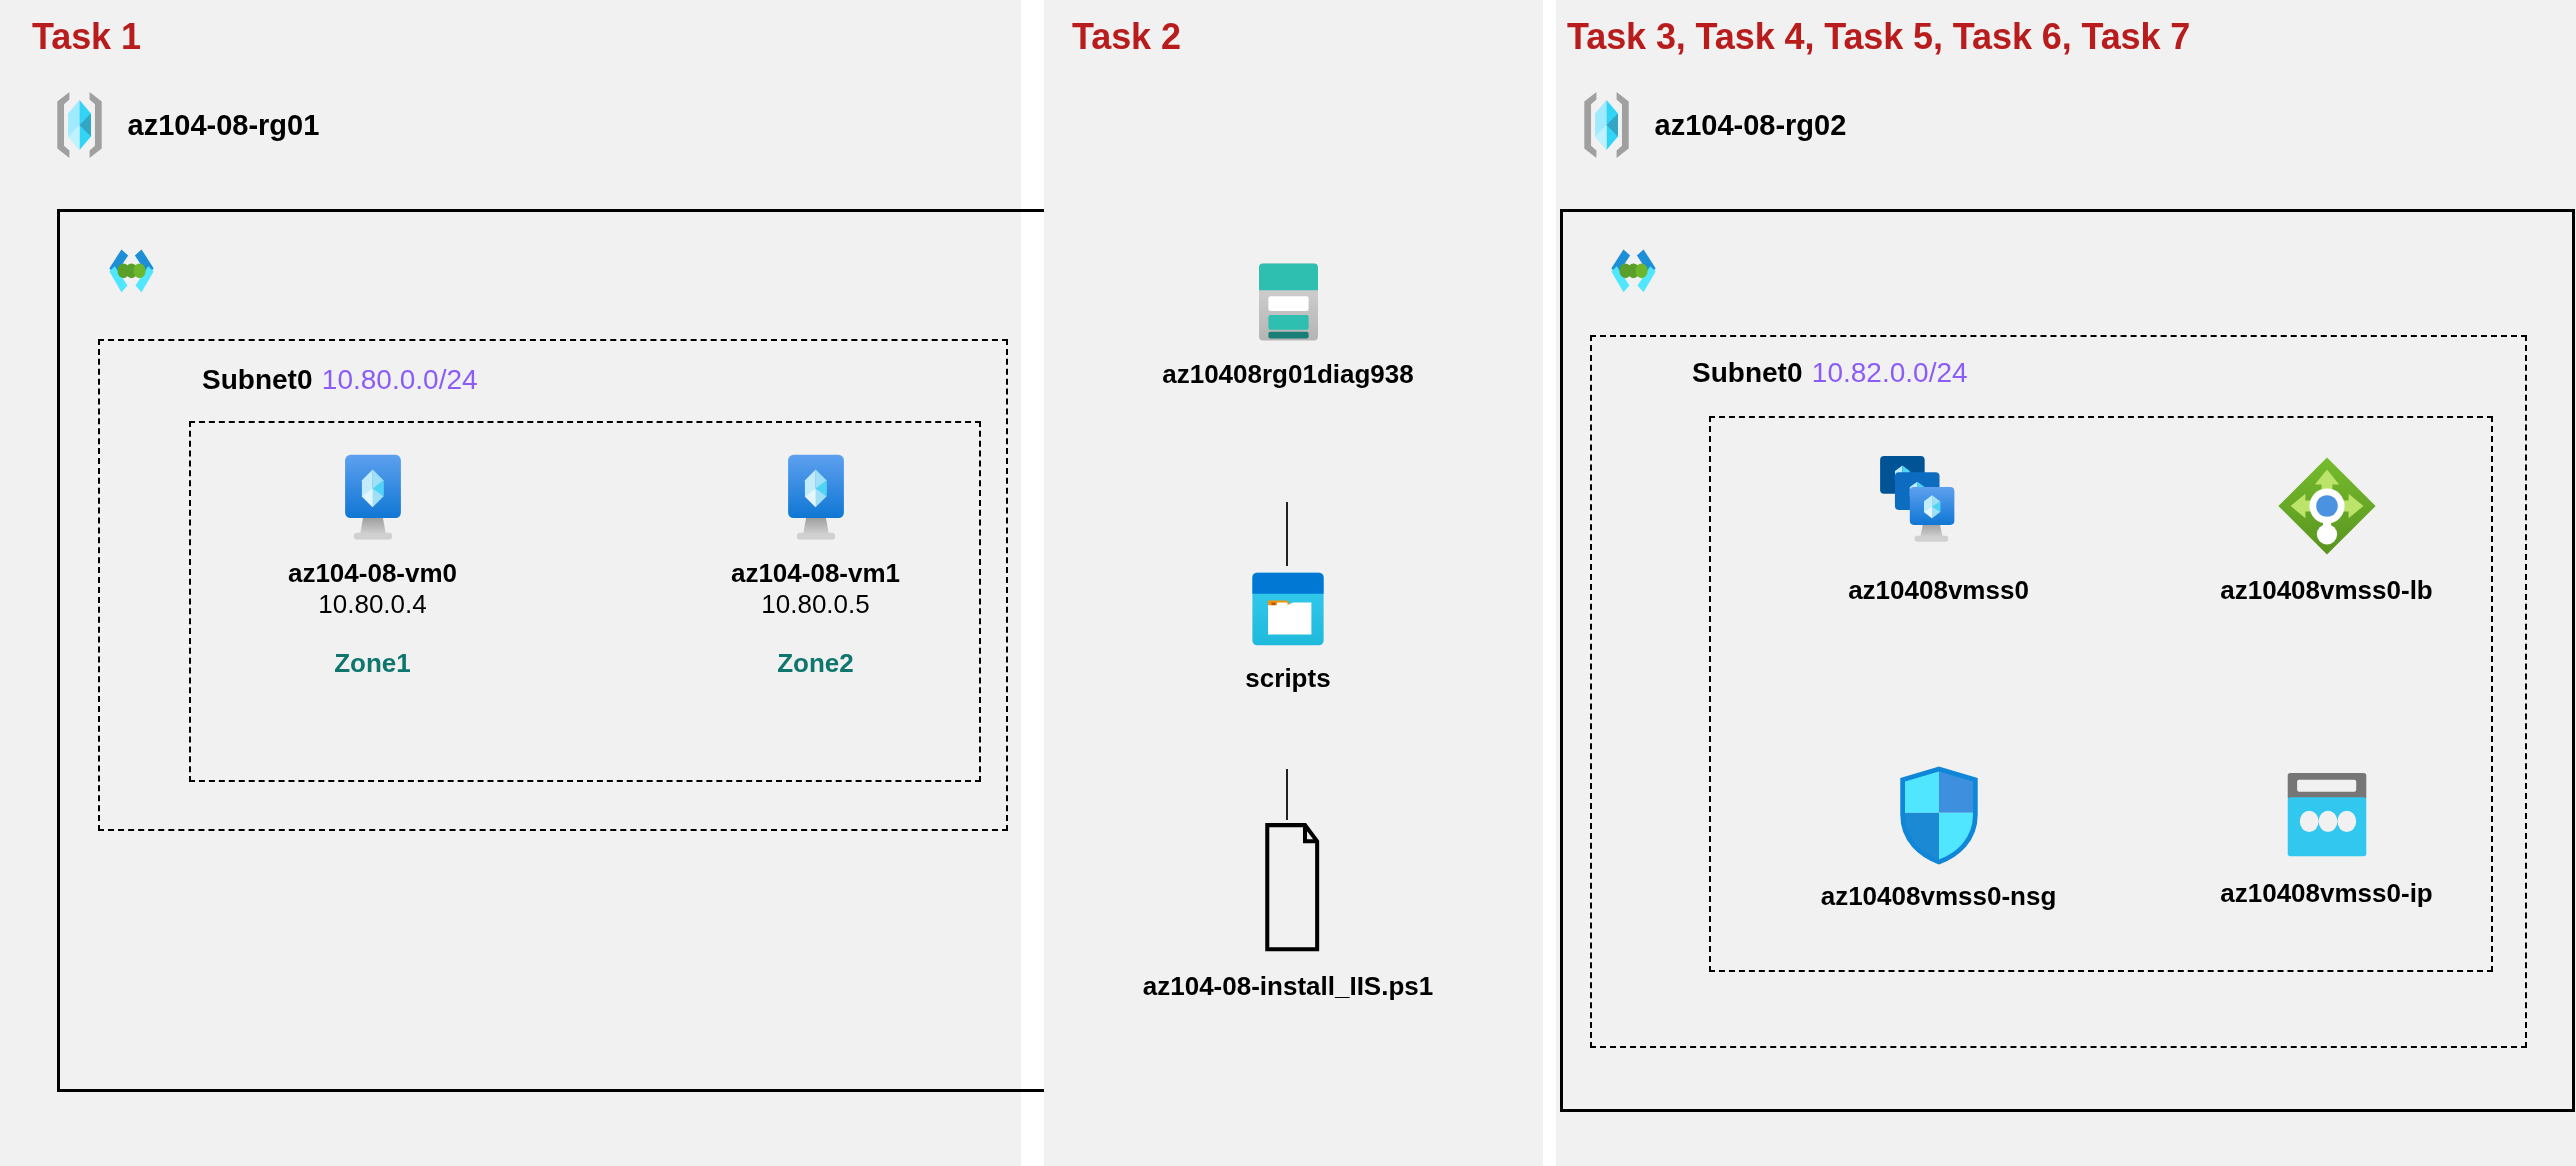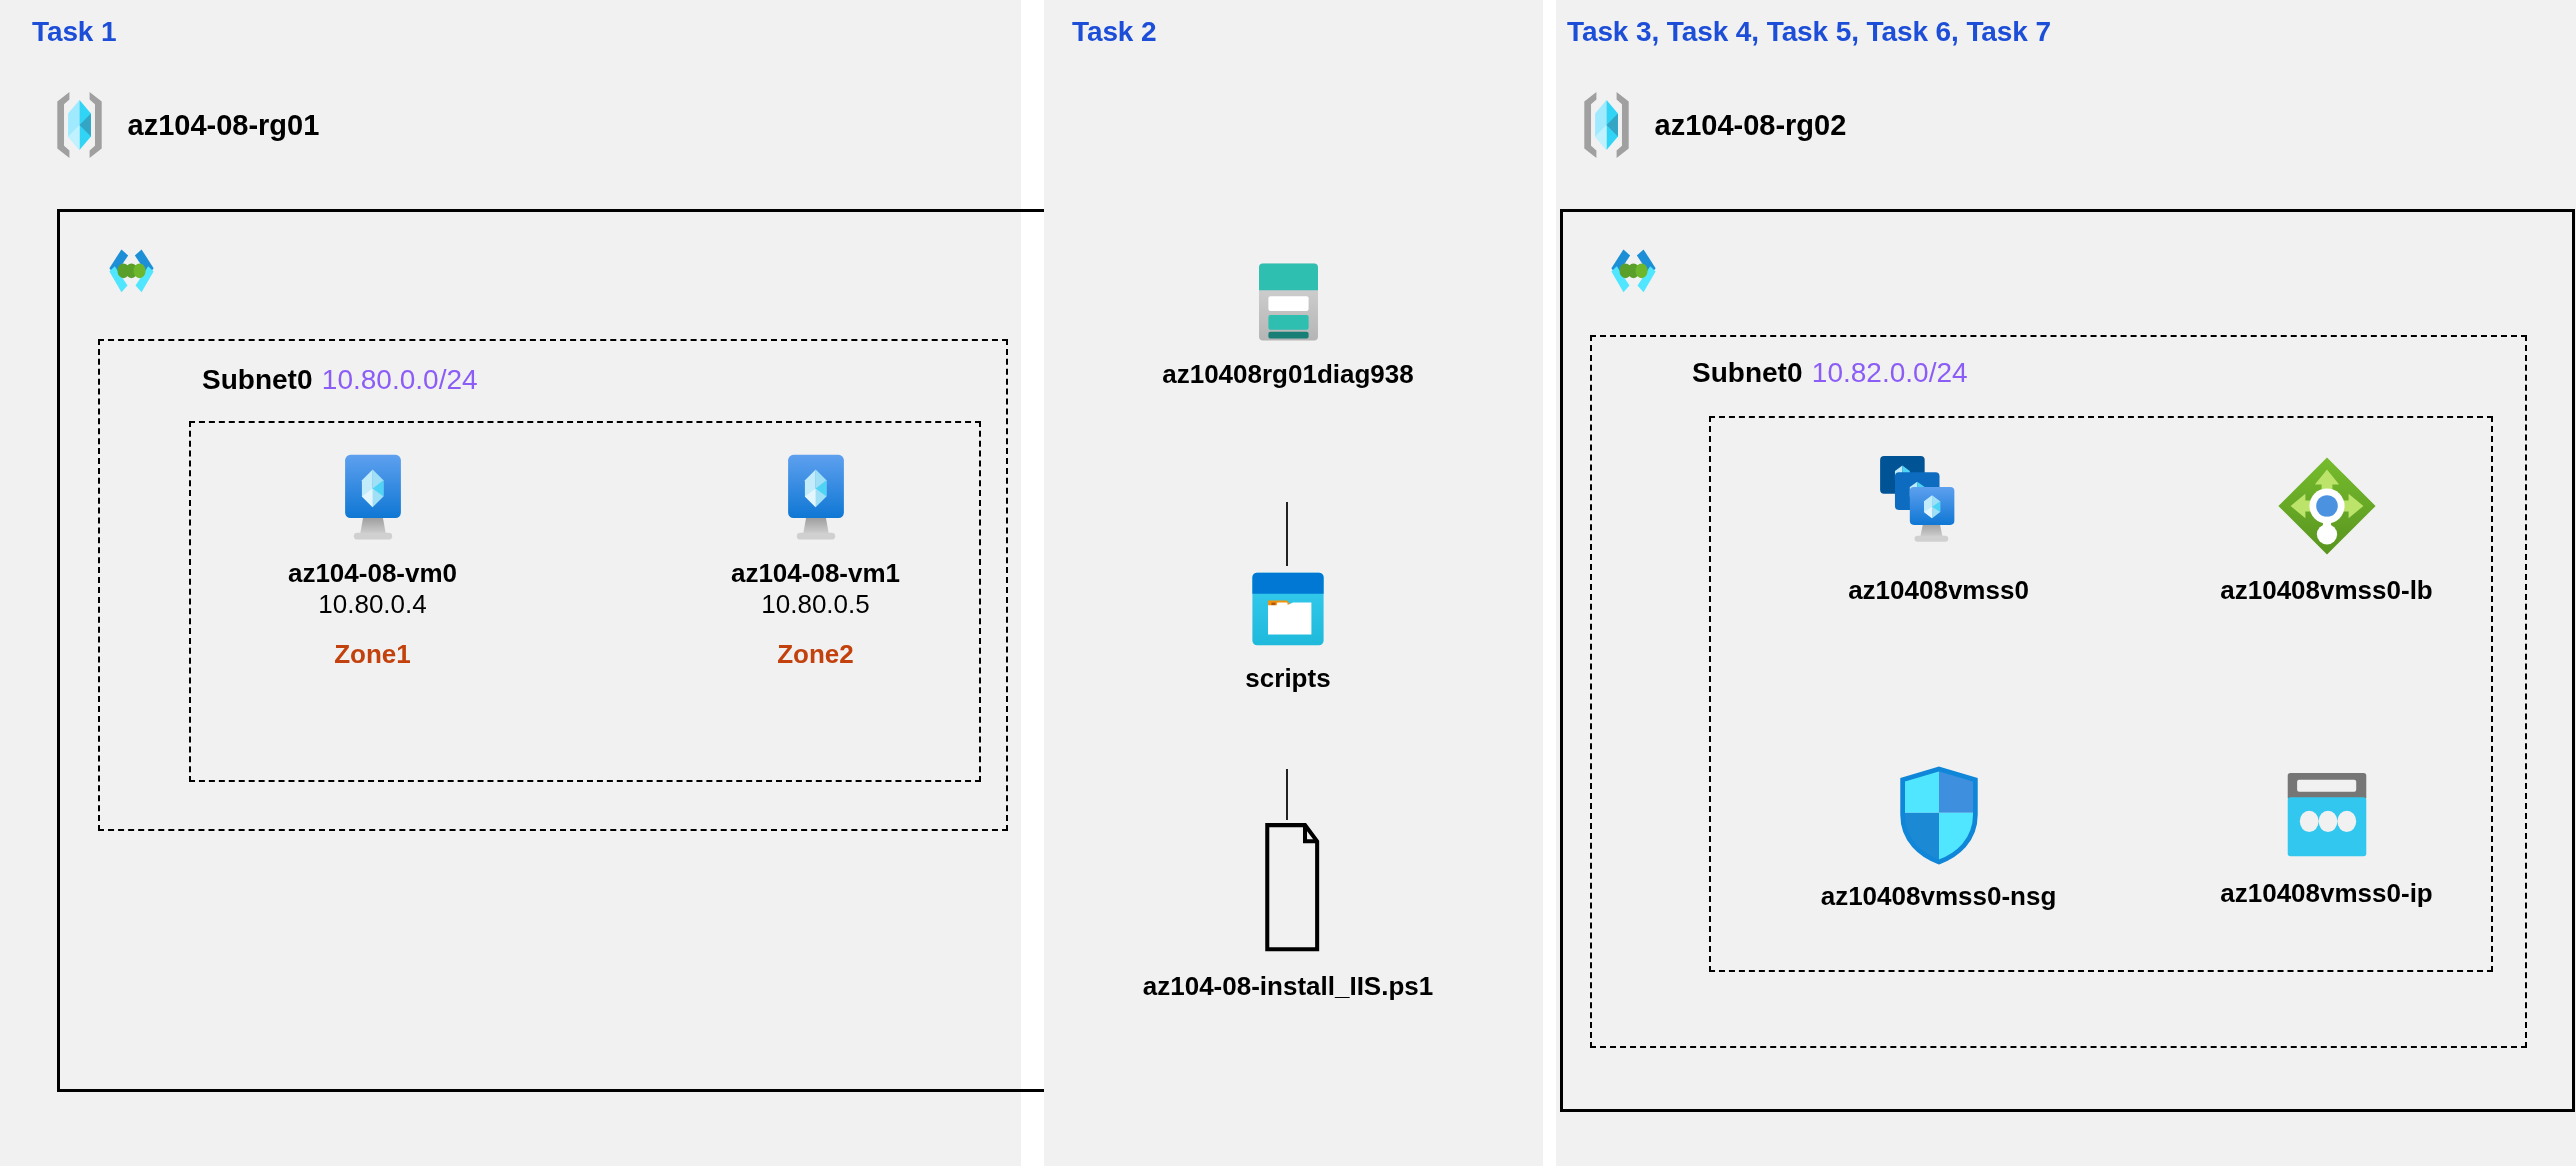--- a/index.html
+++ b/index.html
@@ -3,37 +3,37 @@
 <meta charset="utf-8">
 <style>
   html,body{margin:0;padding:0;background:#ffffff;}
   body{
     width:2576px;height:1166px;position:relative;overflow:hidden;
     font-family:"Liberation Sans","DejaVu Sans",sans-serif;
     background:#ffffff;
   }
   .panel{position:absolute;background:#f1f1f1;}
   .task-label{
-    position:absolute;color:#1d4ed8;font-weight:bold;font-size:28px;
+    position:absolute;color:#b91c1c;font-weight:bold;font-size:36px;
     letter-spacing:-0.1px;white-space:nowrap;
   }
   .solid-box{position:absolute;border:3.4px solid #000000;box-sizing:border-box;}
   .dashed-box{position:absolute;border:2.7px dashed #000000;box-sizing:border-box;}
   .rg-row{position:absolute;display:flex;align-items:center;gap:17.5px;}
   .rg-name{font-size:29px;font-weight:bold;color:#000;white-space:nowrap;}
   .vnet-row{position:absolute;display:flex;align-items:center;gap:17.5px;}
   .vnet-name{font-size:29px;font-weight:bold;color:#000;white-space:nowrap;}
   .vnet-cidr{font-size:29px;font-weight:normal;color:#000;white-space:nowrap;margin-left:9.4px;}
   .subnet-row{position:absolute;white-space:nowrap;}
   .subnet-name{font-size:28px;font-weight:bold;color:#000;}
   .subnet-cidr{font-size:28px;font-weight:normal;color:#8b5cf6;margin-left:9.4px;}
   .node{position:absolute;display:flex;flex-direction:column;align-items:center;}
   .node-label{font-size:26px;font-weight:bold;color:#000;white-space:nowrap;text-align:center;margin-top:15px;line-height:1.18;}
   .node-sub{font-size:26px;font-weight:normal;color:#000;white-space:nowrap;text-align:center;line-height:1.2;}
-  .node-zone{font-size:26px;font-weight:bold;color:#c2410c;white-space:nowrap;text-align:center;margin-top:19px;}
+  .node-zone{font-size:26px;font-weight:bold;color:#0f766e;white-space:nowrap;text-align:center;margin-top:28px;}
   .conn{position:absolute;background:#222;width:2px;}
   svg{display:block;}
 </style>
 </head>
 <body>
 
 <div class="panel" style="left:0px;top:0px;width:1021px;height:1166px;"></div>
 
 <div class="task-label" style="left:32px;top:16px;">Task 1</div>
 

